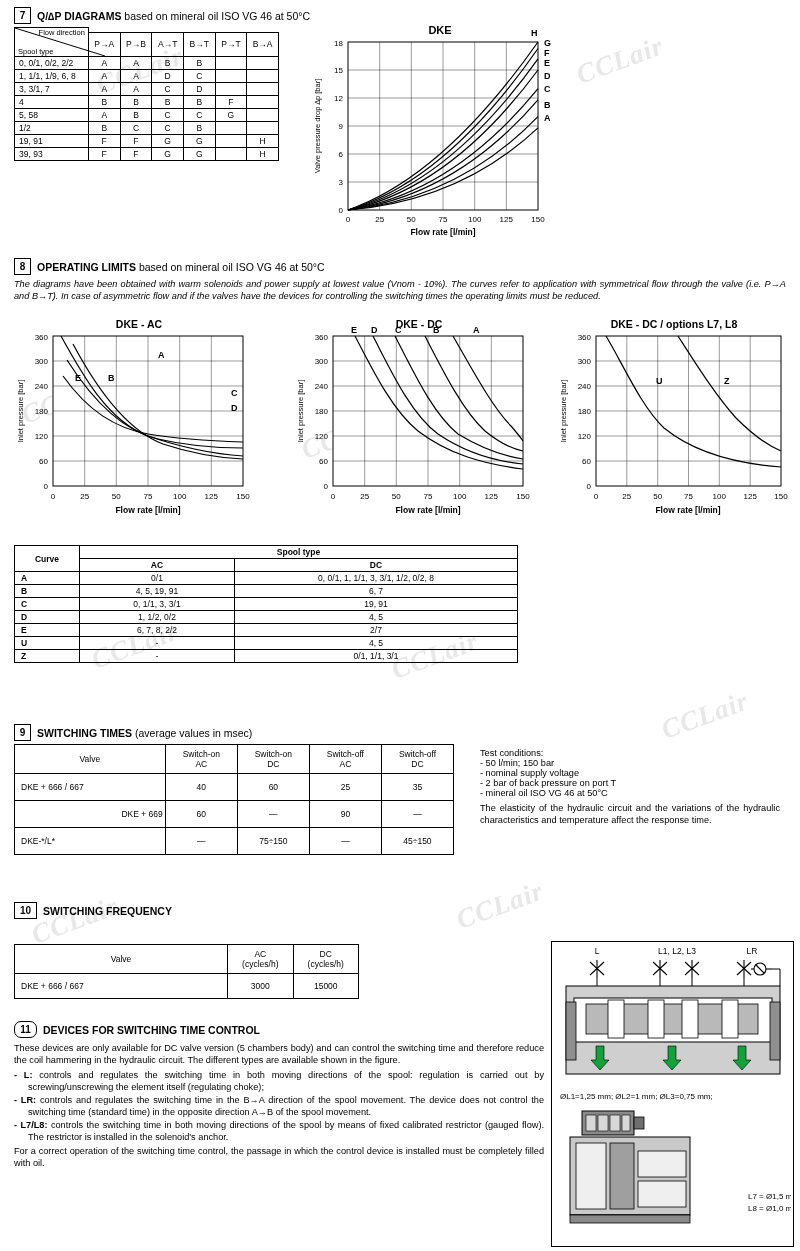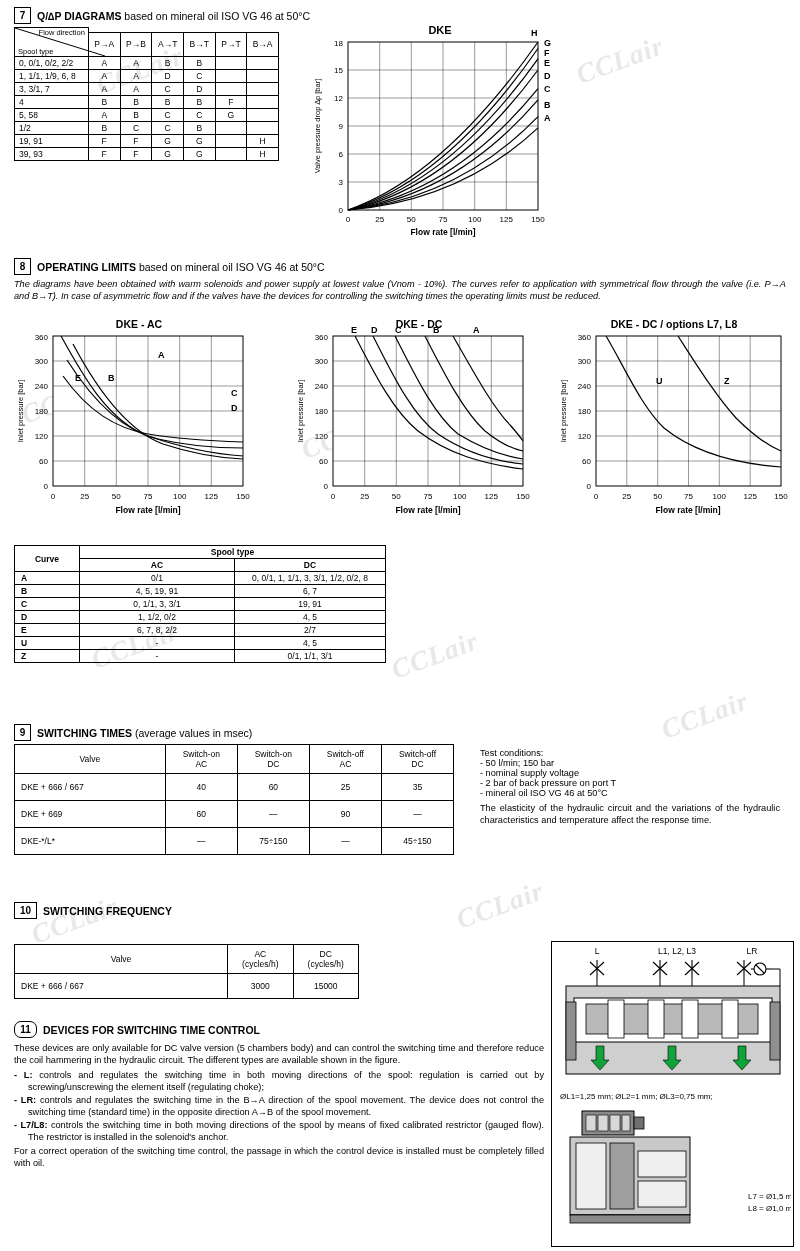--- a/index.html
+++ b/index.html
@@ -338,21 +338,21 @@
       <text x="185" y="163" text-anchor="middle" font-size="8" font-family="Liberation Sans, sans-serif">150</text>
       <text x="92" y="177" text-anchor="middle" font-size="8.5" font-weight="bold" font-family="Liberation Sans, sans-serif">Flow rate [l/min]</text>
       <text transform="translate(-30,75) rotate(-90)" text-anchor="middle" font-size="7.5" font-family="Liberation Sans, sans-serif">Inlet pressure [bar]</text>
       <text x="60" y="48" font-size="9" font-weight="bold" font-family="Liberation Sans, sans-serif">U</text>
       <text x="128" y="48" font-size="9" font-weight="bold" font-family="Liberation Sans, sans-serif">Z</text>
     </g>
   </svg>
 </div>
 
 <div style="position:absolute;left:14px;top:545px;">
-<table class="tbl" style="width:372px;">
+<table class="tbl" style="width:504px;">
   <tbody>
           <tr>
     <td rowspan="2" style="width:60px;font-weight:bold;">Curve</td>
     <td colspan="2" style="font-weight:bold;">Spool type</td>
   </tr>
   <tr>
     <td style="width:150px;font-weight:bold;">AC</td>
     <td style="font-weight:bold;">DC</td>
   </tr>
   <tr>
@@ -412,21 +412,21 @@
     <td style="width:70px;"><span>Switch-off</span><br><span>DC</span></td>
   </tr>
   <tr>
             <td style="text-align:left;padding-left:6px;height:24px;">DKE + 666 / 667</td>
             <td>40</td>
             <td>60</td>
             <td>25</td>
             <td>35</td>
           </tr>
   <tr>
-            <td style="text-align:left;padding-left:6px;height:24px;">DKE + 669</td>
+            <td style="text-align:right;padding-left:6px;height:24px;">DKE + 669</td>
             <td>60</td>
             <td>—</td>
             <td>90</td>
             <td>—</td>
           </tr>
   <tr>
             <td style="text-align:left;padding-left:6px;height:24px;">DKE-*/L*</td>
             <td>—</td>
             <td>75÷150</td>
             <td>—</td>

